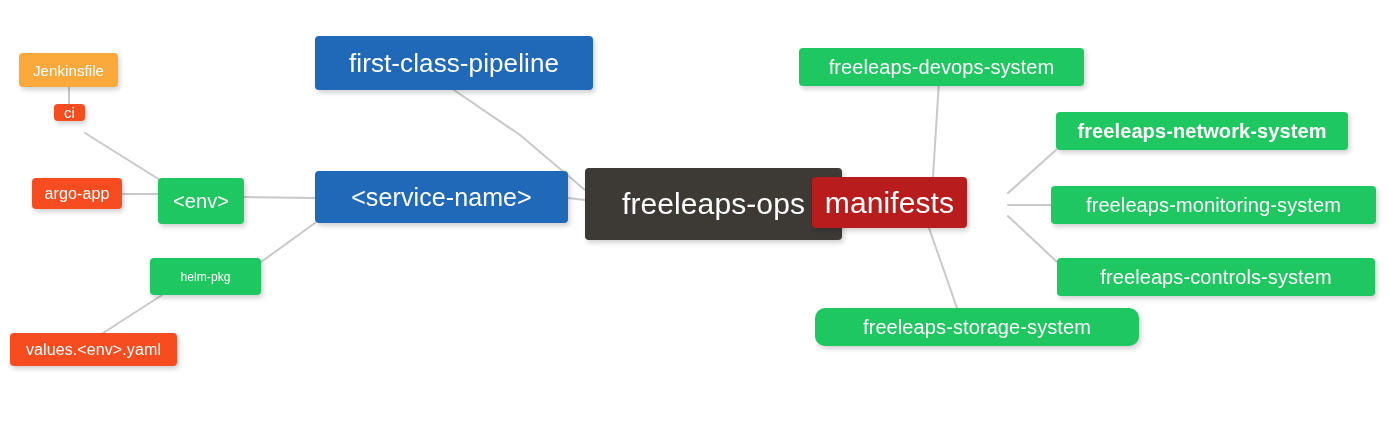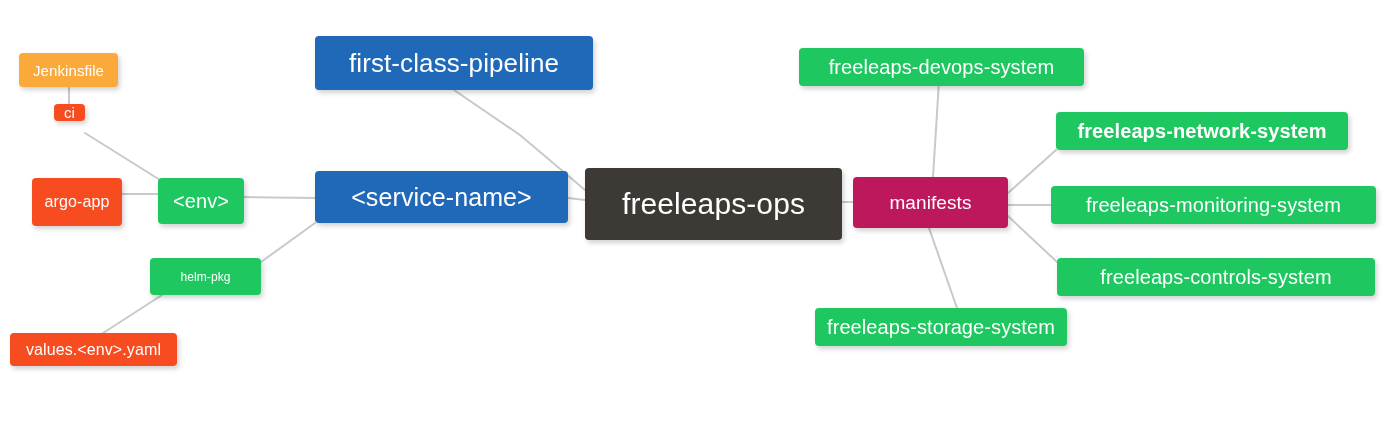--- a/index.html
+++ b/index.html
@@ -65,50 +65,50 @@
   <div id="node-layer">
       <div class="node" style="left: 585px; top: 168px; width: 257px; height: 72px; background: rgb(61, 57, 53); font-size: 30px;">
         <span class="node-label">freeleaps-ops</span>
       </div>
       <div class="node" style="left: 315px; top: 36px; width: 278px; height: 54px; background: rgb(32, 105, 184); font-size: 26px;">
         <span class="node-label">first-class-pipeline</span>
       </div>
       <div class="node" style="left: 315px; top: 171px; width: 253px; height: 52px; background: rgb(32, 105, 184); font-size: 25px;">
         <span class="node-label">&lt;service-name&gt;</span>
       </div>
-      <div class="node" style="left: 853px; top: 177px; width: 155px; height: 51px; background: #be185d; font-size: 19px;">
+      <div class="node" style="left: 812px; top: 177px; width: 155px; height: 51px; background: #b91c1c; font-size: 30px;">
         <span class="node-label">manifests</span>
       </div>
       <div class="node" style="left: 158px; top: 178px; width: 86px; height: 46px; background: rgb(30, 199, 95); font-size: 20px;">
         <span class="node-label">&lt;env&gt;</span>
       </div>
       <div class="node" style="left: 150px; top: 258px; width: 111px; height: 37px; background: rgb(30, 199, 95); font-size: 12px;">
         <span class="node-label">helm-pkg</span>
       </div>
       <div class="node" style="left: 54px; top: 104px; width: 31px; height: 17px; background: rgb(247, 75, 32); font-size: 15px;">
         <span class="node-label">ci</span>
       </div>
-      <div class="node" style="left: 32px; top: 178px; width: 90px; height: 48px; background: rgb(247, 75, 32); font-size: 16px;">
+      <div class="node" style="left: 32px; top: 178px; width: 90px; height: 31px; background: rgb(247, 75, 32); font-size: 16px;">
         <span class="node-label">argo-app</span>
       </div>
       <div class="node" style="left: 19px; top: 25px; width: 99px; height: 34px; background: rgb(250, 169, 58); font-size: 15px; margin-top: 28px;">
         <span class="node-label">Jenkinsfile</span>
       </div>
       <div class="node" style="left: 10px; top: 333px; width: 167px; height: 33px; background: rgb(247, 75, 32); font-size: 16px;">
         <span class="node-label">values.&lt;env&gt;.yaml</span>
       </div>
       <div class="node" style="left: 799px; top: 27px; width: 285px; height: 38px; background: rgb(30, 199, 95); font-size: 20px; margin-top: 21px;">
         <span class="node-label">freeleaps-devops-system</span>
       </div>
       <div class="node" style="left: 1056px; top: 112px; width: 292px; height: 38px; background: rgb(30, 199, 95); font-size: 20px; font-weight: bold;">
         <span class="node-label">freeleaps-network-system</span>
       </div>
       <div class="node" style="left: 1051px; top: 186px; width: 325px; height: 38px; background: rgb(30, 199, 95); font-size: 20px;">
         <span class="node-label">freeleaps-monitoring-system</span>
       </div>
       <div class="node" style="left: 1057px; top: 258px; width: 318px; height: 38px; background: rgb(30, 199, 95); font-size: 20px;">
         <span class="node-label">freeleaps-controls-system</span>
       </div>
-      <div class="node" style="left: 815px; top: 308px; width: 252px; height: 38px; background: rgb(30, 199, 95); font-size: 20px;">
+      <div class="node" style="left: 815px; top: 308px; width: 324px; height: 38px; background: rgb(30, 199, 95); font-size: 20px; border-radius: 10px;">
         <span class="node-label">freeleaps-storage-system</span>
       </div>
     </div>
 </div>
 
 </body></html>

